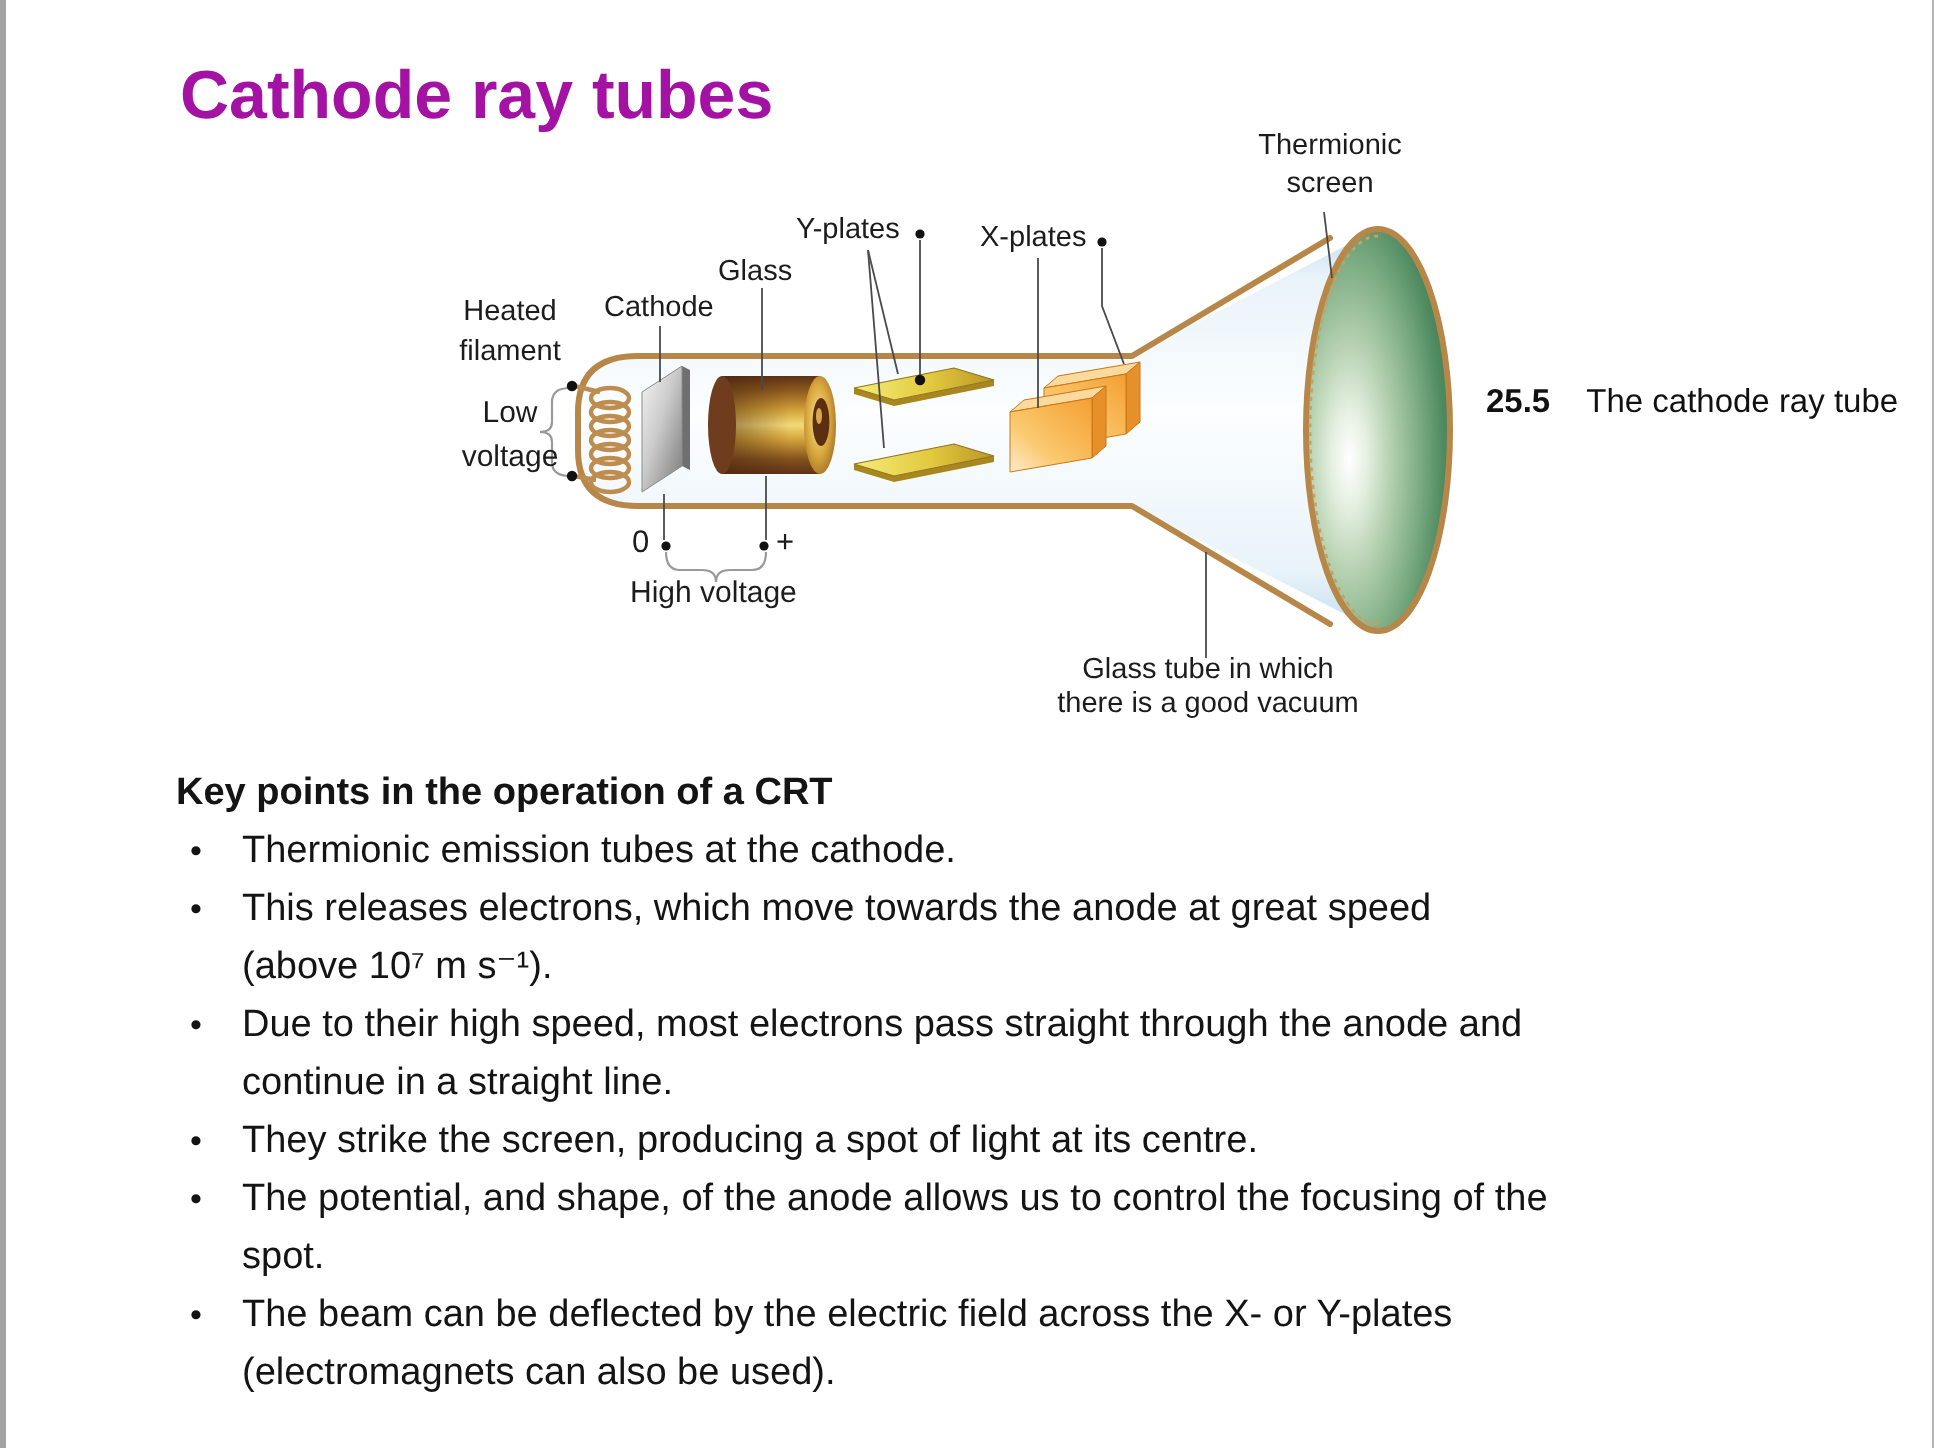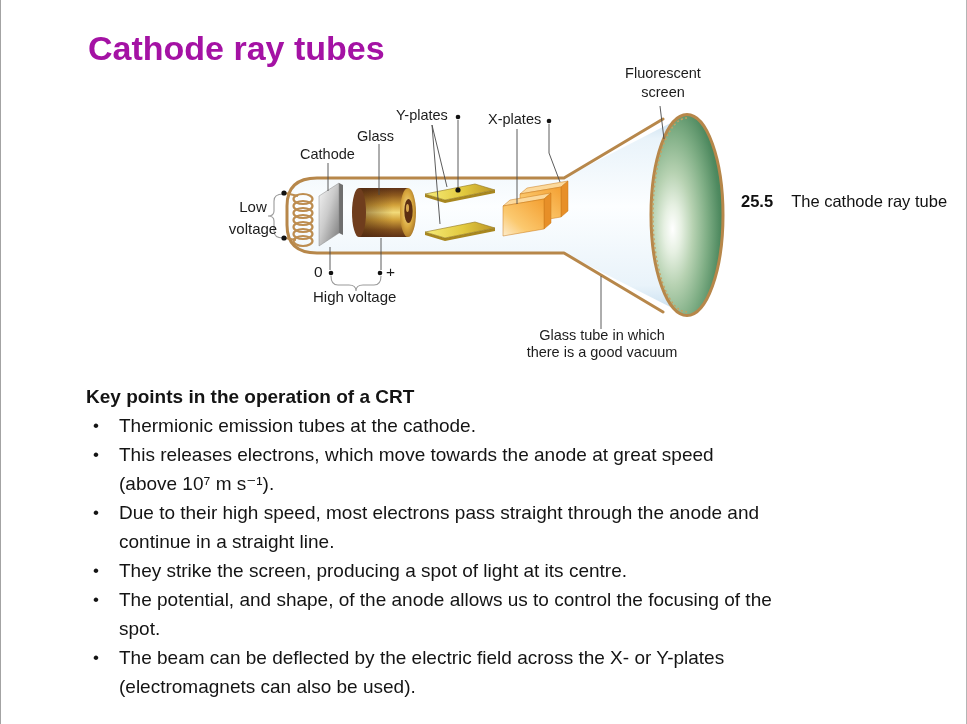--- a/index.html
+++ b/index.html
@@ -1,18 +1,18 @@
 <!DOCTYPE html>
 <html><head>
 <meta charset="utf-8">
 <style>
   html,body { margin:0; padding:0; background:#ffffff; }
   .slide {
     position:relative; width:967px; height:724px; background:#ffffff;
-    border-left:1px solid #a3a3a3; border-right:1px solid #b5b5b5;
+    border-left:3px solid #a3a3a3; border-right:1px solid #b5b5b5;
     box-sizing:border-box; overflow:hidden;
     font-family:"Liberation Sans","DejaVu Sans",sans-serif; color:#141414;
   }
   .title {
     position:absolute; left:87px; top:30px;
     font-size:34px; font-weight:bold; color:#a412a4; line-height:1.1;
     white-space:nowrap;
   }
   .diagram-svg { position:absolute; left:195px; top:60px; }
   .lbl {
@@ -161,25 +161,27 @@
       <circle cx="283" cy="193" r="2.6"></circle>
       <circle cx="283" cy="238" r="2.6"></circle>
       <circle cx="330" cy="273" r="2.3"></circle>
       <circle cx="379" cy="273" r="2.3"></circle>
       <circle cx="457" cy="117" r="2.3"></circle>
       <circle cx="548" cy="121" r="2.3"></circle>
       <circle cx="457" cy="190" r="2.6"></circle>
     </g>
   </svg>
 
+  <div class="lbl" style="left:192px; top:146px; width:120px; text-align:center; line-height:20px;">Heated
+filament</div>
   <div class="lbl" style="left:299px; top:145px;">Cathode</div>
   <div class="lbl" style="left:356px; top:127px;">Glass</div>
   <div class="lbl" style="left:395px; top:106px;">Y-plates</div>
   <div class="lbl" style="left:487px; top:110px;">X-plates</div>
-  <div class="lbl" style="left:610px; top:64px; width:104px; text-align:center; line-height:18.5px;">Fluorescent
+  <div class="lbl" style="left:610px; top:64px; width:104px; text-align:center; line-height:18.5px;">Thermionic
 screen</div>
   <div class="lbl" style="left:202px; top:196px; width:100px; text-align:center; font-size:15px; line-height:21.5px;">Low
 voltage</div>
   <div class="lbl" style="left:313px; top:262px; font-size:15.5px;">0</div>
   <div class="lbl" style="left:385px; top:262px; font-size:15.5px;">+</div>
   <div class="lbl" style="left:312px; top:287px; font-size:15px;">High voltage</div>
   <div class="lbl" style="left:498px; top:327px; width:206px; text-align:center; line-height:17px;">Glass tube in which
 there is a good vacuum</div>
 
   <div class="caption">

